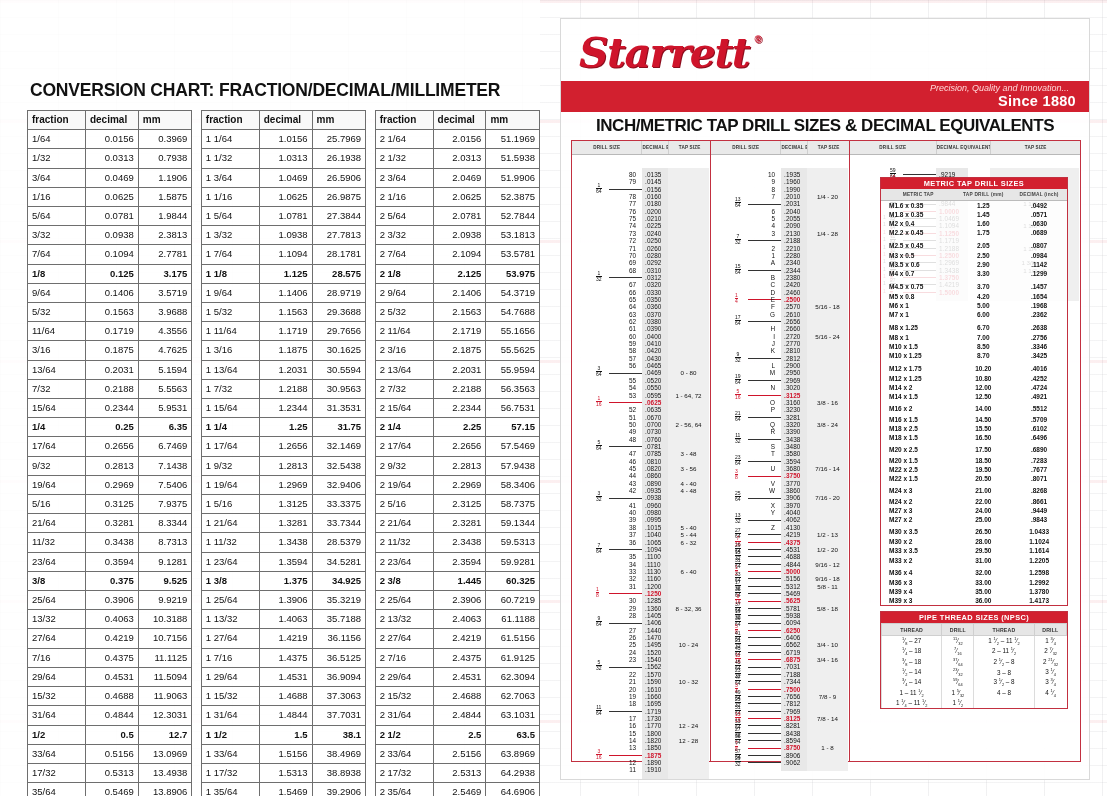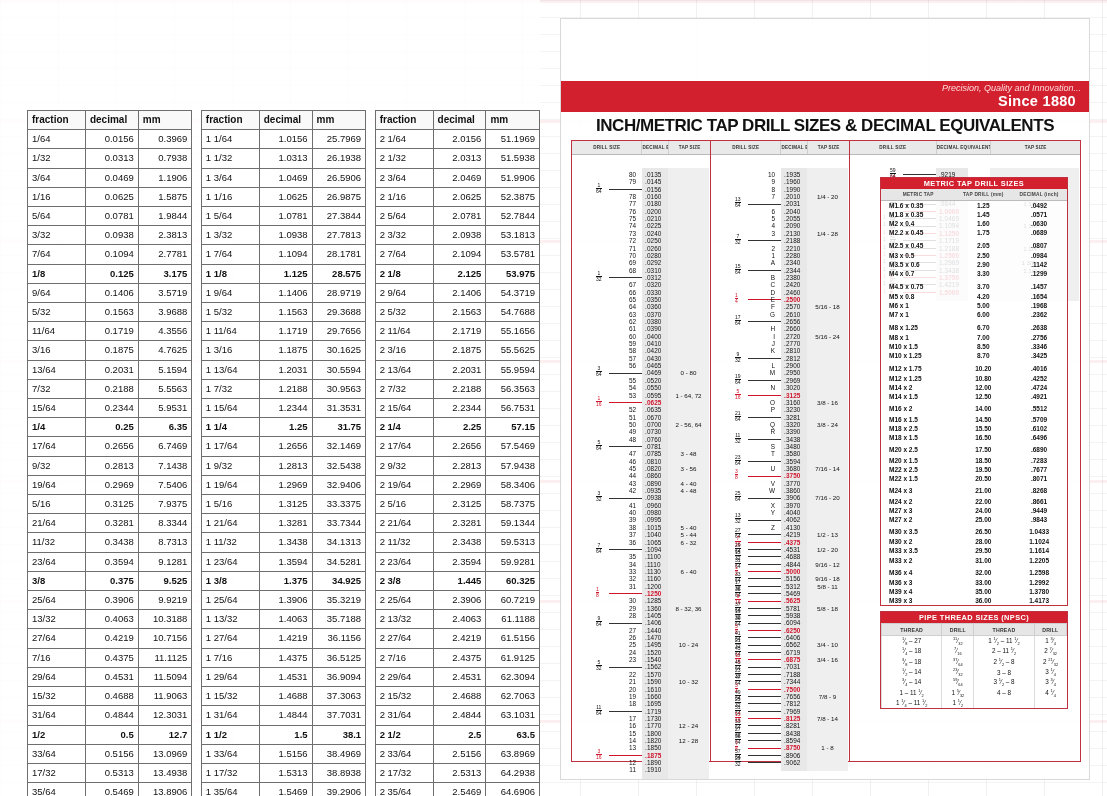--- a/index.html
+++ b/index.html
@@ -75,21 +75,21 @@
   }
   #logo-reg{
     position:absolute;right:-11px;top:2px;font-size:10px;color:#cf142b;
     font-family:"Liberation Sans",sans-serif;font-style:normal;
   }
   #redbar{
     position:absolute;left:0;top:62px;width:528px;height:31px;
     background:#d2202f;
   }
   #tagline{
-    position:absolute;right:8px;top:2px;color:#ffd8d8;font-size:9px;
+    position:absolute;right:20px;top:2px;color:#ffd8d8;font-size:9px;
     font-style:italic;text-align:center;
   }
   #since{
     position:absolute;right:13px;top:12px;color:#ffffff;font-size:14.5px;
     font-weight:bold;text-align:right;letter-spacing:.3px;
   }
   #starrett-title{
     position:absolute;left:0;top:97px;width:528px;text-align:center;
     font-size:17px;font-weight:bold;color:#111;letter-spacing:-.45px;
   }
@@ -174,20 +174,21 @@
   #footer-left{position:absolute;left:9px;top:4px;color:#ffd3d3;font-size:5.2px;}
   #footer-right{position:absolute;right:10px;top:3px;color:#fff;font-size:7.6px;font-weight:bold;}
 </style>
 </head>
 <body>
 
 <div class="ghost"></div>
 <div class="ghost2"></div>
 
 <div id="left-panel">
+  <div id="conv-title">CONVERSION CHART: FRACTION/DECIMAL/MILLIMETER</div>
   <div id="conv-tables">
       <table class="conv-block">
         <thead>
           <tr>
             <th class="c-frac">fraction</th>
             <th class="c-dec">decimal</th>
             <th class="c-mm">mm</th>
           </tr>
         </thead>
         <tbody>
@@ -479,21 +480,21 @@
             <td class="c-mm">33.3375</td>
           </tr>
           <tr class="">
             <td class="c-frac">1 21/64</td>
             <td class="c-dec">1.3281</td>
             <td class="c-mm">33.7344</td>
           </tr>
           <tr class="">
             <td class="c-frac">1 11/32</td>
             <td class="c-dec">1.3438</td>
-            <td class="c-mm">34.1313</td>
+            <td class="c-mm">28.5379</td>
           </tr>
           <tr class="">
             <td class="c-frac">1 23/64</td>
             <td class="c-dec">1.3594</td>
             <td class="c-mm">34.5281</td>
           </tr>
           <tr class="major">
             <td class="c-frac">1  3/8</td>
             <td class="c-dec">1.375</td>
             <td class="c-mm">34.925</td>
@@ -740,20 +741,26 @@
             <td class="c-dec">2.5469</td>
             <td class="c-mm">64.6906</td>
           </tr>
         </tbody>
       </table>
     </div>
 </div>
 
 <div id="starrett">
 
+  <div id="logo-wrap">
+    <div id="logo">
+      <span>Starrett</span>
+      <span id="logo-reg">®</span>
+    </div>
+  </div>
 
   <div id="redbar">
     <div id="tagline">Precision, Quality and Innovation...</div>
     <div id="since">Since 1880</div>
   </div>
 
   <div id="starrett-title">INCH/METRIC TAP DRILL SIZES &amp; DECIMAL EQUIVALENTS</div>
 
   <div id="drill-shell">
     <div class="dgroup" id="dg1" style="width: 138px;">

